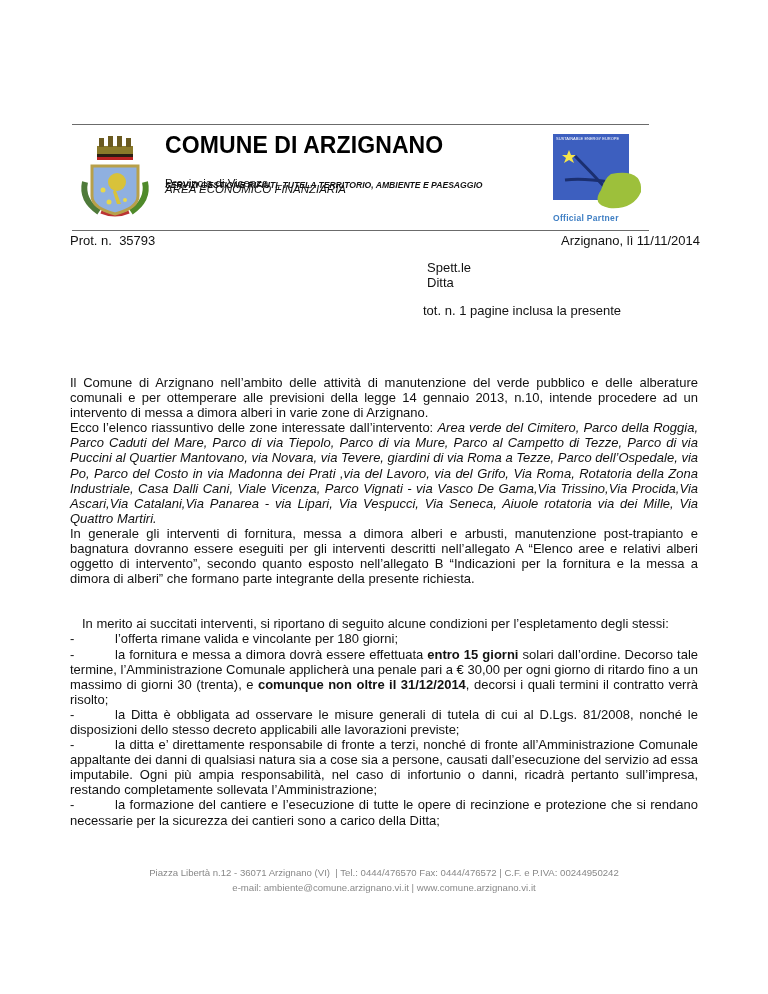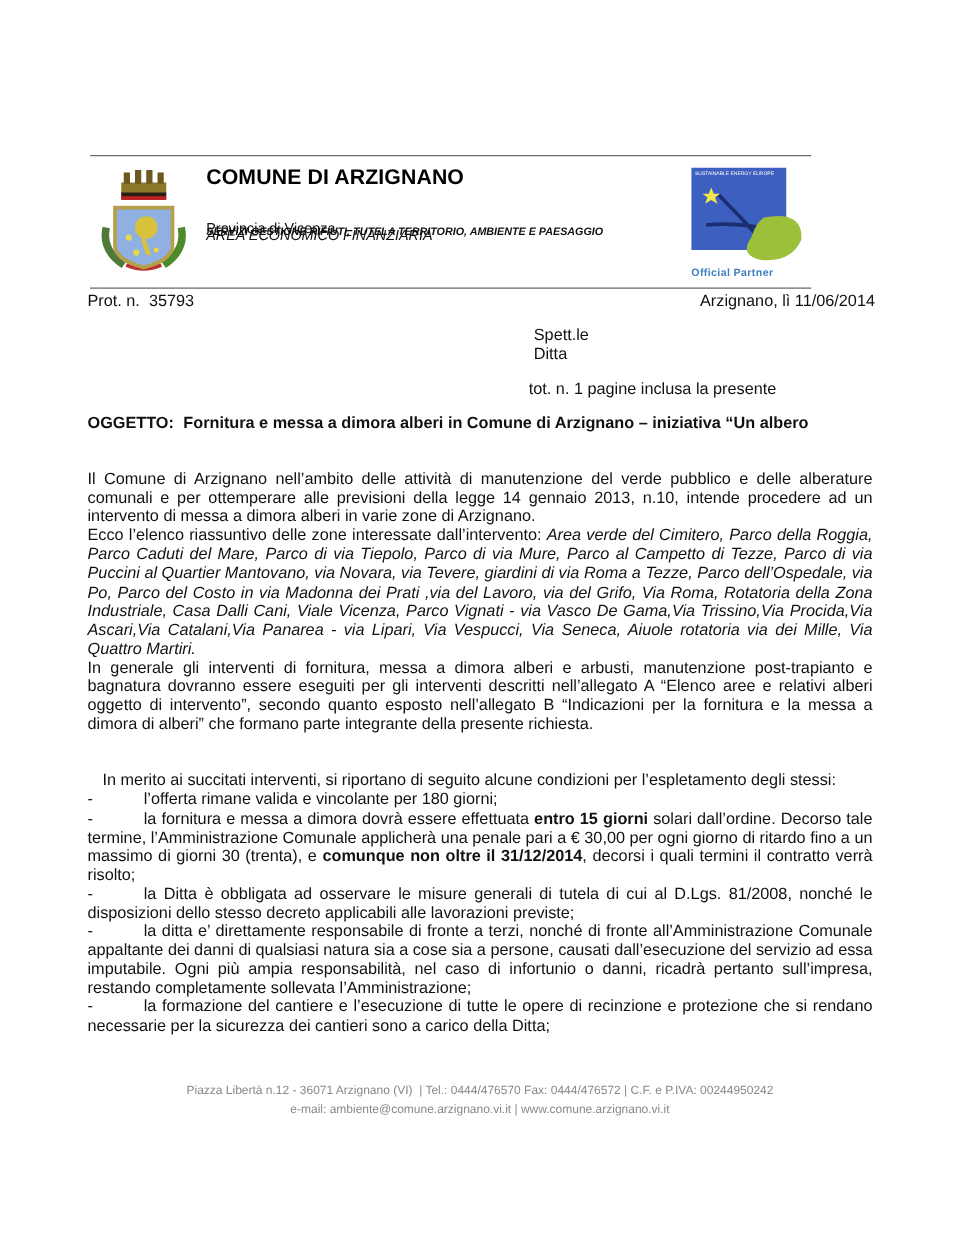--- a/index.html
+++ b/index.html
@@ -1,20 +1,20 @@
 <!DOCTYPE html>
 <html><head>
   <meta charset="utf-8">
   <style>
     html, body { margin: 0; padding: 0; background: #ffffff; }
     body { width: 768px; height: 994px; position: relative; overflow: hidden;
       font-family: "Liberation Sans", sans-serif; color: #111; }
     .hr { position: absolute; height: 1px; background: #6b6b6b; }
     .abs { position: absolute; }
-    .title { font-weight: bold; font-size: 17px; letter-spacing: 0.1px; color: #000; text-align: center; }
+    .title { font-weight: bold; font-size: 23px; letter-spacing: 0.1px; color: #000; text-align: center; }
     .prov { font-size: 11.5px; margin-top: 24px; }
     .area { font-style: italic; font-size: 11.5px; }
     .servizi { font-style: italic; font-weight: bold; font-size: 8.6px; }
     .meta { font-size: 13px; }
     .body-text { position: absolute; left: 70px; width: 628px; font-size: 13px; line-height: 15.1px; text-align: justify; }
     .body-text p { margin: 0; }
     .oggetto { position: absolute; left: 70px; top: 330px; width: 630px; font-size: 13px; font-weight: bold; line-height: 15px; }
     .oggetto .label { display: inline-block; width: 73px; }
     .oggetto .l2 { padding-left: 77px; }
     .bullet { position: relative; text-indent: 0; }
@@ -64,28 +64,27 @@
     <text x="3" y="6" font-size="4" fill="#ffffff" font-family="Liberation Sans, sans-serif">SUSTAINABLE ENERGY EUROPE</text>
     <path d="M8 10 L10 15 L15 15 L11 18 L13 23 L8 20 L3 23 L5 18 L1 15 L6 15 Z" fill="#f5e54a" transform="translate(8,6)"></path>
     <path d="M22 22 Q40 40 56 58" stroke="#1b2f70" stroke-width="3" fill="none"></path>
     <path d="M12 46 Q30 44 56 48" stroke="#1b2f70" stroke-width="3" fill="none"></path>
     <path d="M58 40 Q90 34 88 58 Q80 76 56 74 Q38 70 48 56 Q52 44 58 40 Z" fill="#9dc03b"></path>
   </svg>
 </div>
 <div class="partner">Official Partner</div>
 
 <div class="abs meta" style="left:70px; top:233px; white-space:pre;">Prot. n.  35793</div>
-<div class="abs meta" style="right:68px; top:233px;">Arzignano, lì 11/06/2014</div>
+<div class="abs meta" style="right:68px; top:233px;">Arzignano, lì 11/11/2014</div>
 
 <div class="abs meta" style="left:427px; top:260px;">Spett.le</div>
 <div class="abs meta" style="left:427px; top:275px;">Ditta</div>
 <div class="abs meta" style="left:423px; top:303px;">tot. n. 1 pagine inclusa la presente</div>
 
 <div class="oggetto">
-  <div><span class="label">OGGETTO:</span> <span>Fornitura e  messa a dimora alberi in Comune di Arzignano – iniziativa “Un albero</span></div>
 </div>
 
 <div class="body-text" style="top:375px;">
   <p>Il Comune di Arzignano nell’ambito delle attività di manutenzione del verde pubblico e delle alberature comunali e per ottemperare alle previsioni della legge 14 gennaio 2013, n.10, intende procedere ad un intervento di messa a dimora alberi in varie zone di Arzignano.</p>
   <p><span>Ecco l’elenco riassuntivo delle zone interessate dall’intervento: </span><i>Area verde del Cimitero, Parco della Roggia, Parco Caduti del Mare, Parco di via Tiepolo, Parco di via Mure, Parco al Campetto di Tezze, Parco di via Puccini al Quartier Mantovano, via Novara, via Tevere, giardini di via Roma a Tezze, Parco dell’Ospedale, via Po, Parco del Costo in via Madonna dei Prati ,via del Lavoro, via del Grifo, Via Roma, Rotatoria della Zona Industriale, Casa Dalli Cani, Viale Vicenza, Parco Vignati - via Vasco De Gama,Via Trissino,Via Procida,Via Ascari,Via Catalani,Via Panarea - via Lipari, Via Vespucci, Via Seneca, Aiuole rotatoria via dei Mille, Via Quattro Martiri.</i></p>
   <p>In generale gli interventi di fornitura, messa a dimora alberi e arbusti, manutenzione post-trapianto e bagnatura dovranno essere eseguiti per gli interventi descritti nell’allegato A “Elenco aree e relativi alberi oggetto di intervento”, secondo quanto esposto nell’allegato B “Indicazioni per la fornitura e la messa a dimora di alberi” che formano parte integrante della presente richiesta.</p>
   <p style="height:15px;"></p>
   <p style="height:15px;"></p>
   <p style="text-indent:12px;">In merito ai succitati interventi, si riportano di seguito alcune condizioni per l’espletamento degli stessi:</p>
   <p class="bullet"><span class="dash">-</span><span>l’offerta rimane valida e vincolante per 180 giorni;</span></p>

